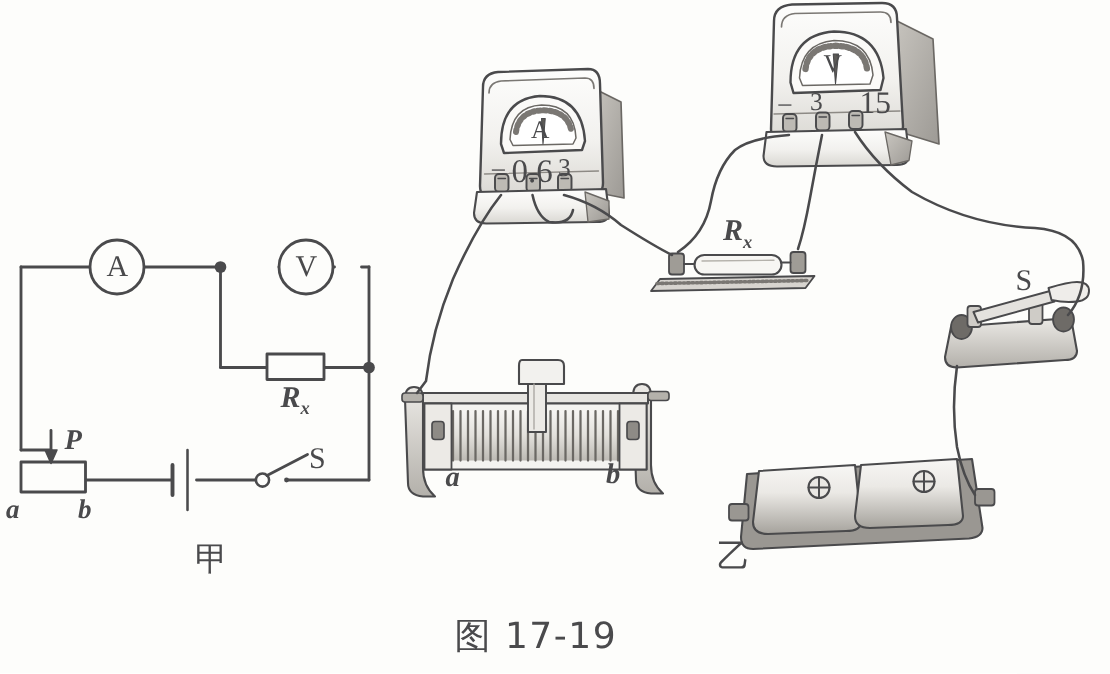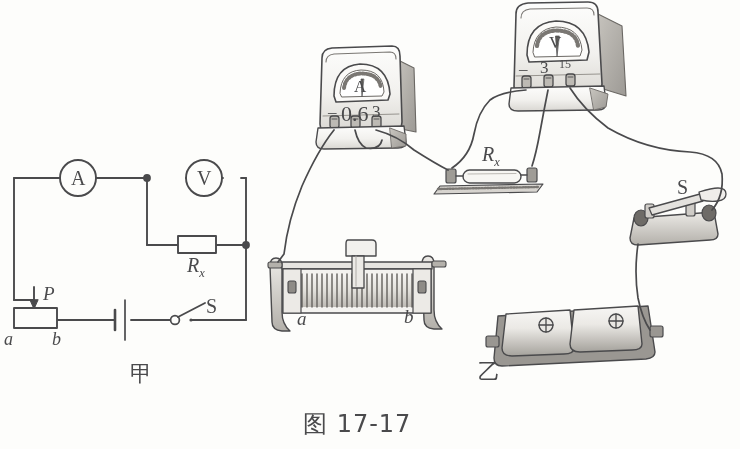--- a/index.html
+++ b/index.html
@@ -21,21 +21,21 @@
     top: 0;
     width: 740px;
     height: 449px;
   }
   .lbl {
     position: absolute;
     color: #4a4a4c;
     white-space: nowrap;
     line-height: 1;
   }
-  .lbl-italic { font-style: italic; }
+  .lbl-italic { font-style: italic; font-weight: bold; }
   .lbl-cjk {
     font-family: "DejaVu Sans", "Liberation Sans", sans-serif;
     font-weight: 500;
   }
   .sub {
     font-size: 0.62em;
     vertical-align: sub;
     font-style: italic;
   }
 </style>
@@ -321,29 +321,29 @@
   <div class="lbl lbl-italic" style="left:52px; top:330px; font-size:18px;">b</div>
 
   <div class="lbl" style="left:354px; top:78px; font-size:17px;">A</div>
   <div class="lbl" style="left:328px; top:103px; font-size:17px;">–</div>
   <div class="lbl" style="left:341px; top:103px; font-size:22px;">0.6</div>
   <div class="lbl" style="left:372px; top:103px; font-size:17px;">3</div>
 
   <div class="lbl" style="left:549px; top:34px; font-size:17px;">V</div>
   <div class="lbl" style="left:519px; top:60px; font-size:17px;">–</div>
   <div class="lbl" style="left:540px; top:59px; font-size:17px;">3</div>
-  <div class="lbl" style="left:559px; top:58px; font-size:12px;">15</div>
+  <div class="lbl" style="left:573px; top:58px; font-size:21px;">15</div>
 
   <div class="lbl lbl-italic" style="left:482px; top:144px; font-size:20px;">
     <span>R</span><span class="sub">x</span>
   </div>
 
   <div class="lbl lbl-italic" style="left:297px; top:309px; font-size:19px;">a</div>
   <div class="lbl lbl-italic" style="left:404px; top:307px; font-size:19px;">b</div>
 
   <div class="lbl" style="left:677px; top:177px; font-size:20px;">S</div>
 
   <div class="lbl lbl-cjk" style="left:130px; top:363px; font-size:22px;">甲</div>
   <div class="lbl lbl-cjk" style="left:478px; top:361px; font-size:22px;">乙</div>
 
-  <div class="lbl lbl-cjk" style="left:303px; top:412px; font-size:24px; letter-spacing:1px;">图 17-17</div>
+  <div class="lbl lbl-cjk" style="left:303px; top:412px; font-size:24px; letter-spacing:1px;">图 17-19</div>
 
 </div>
 
 </body></html>

